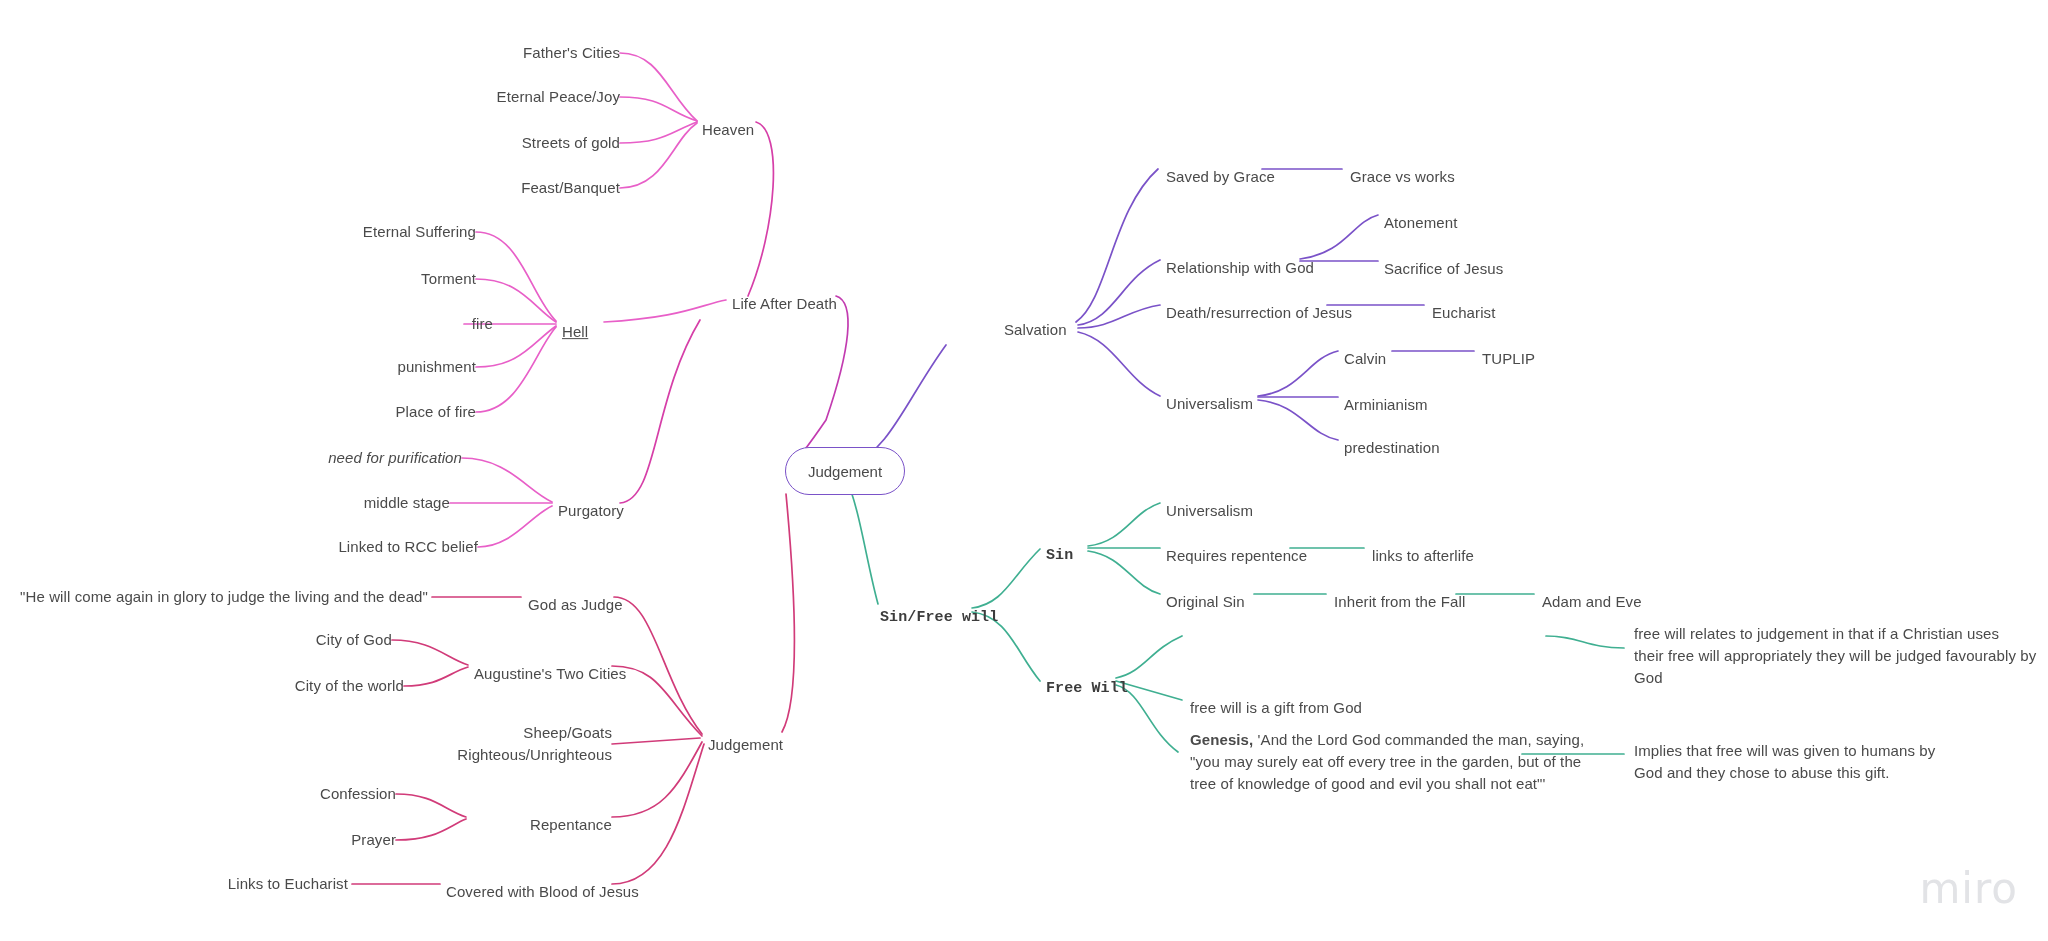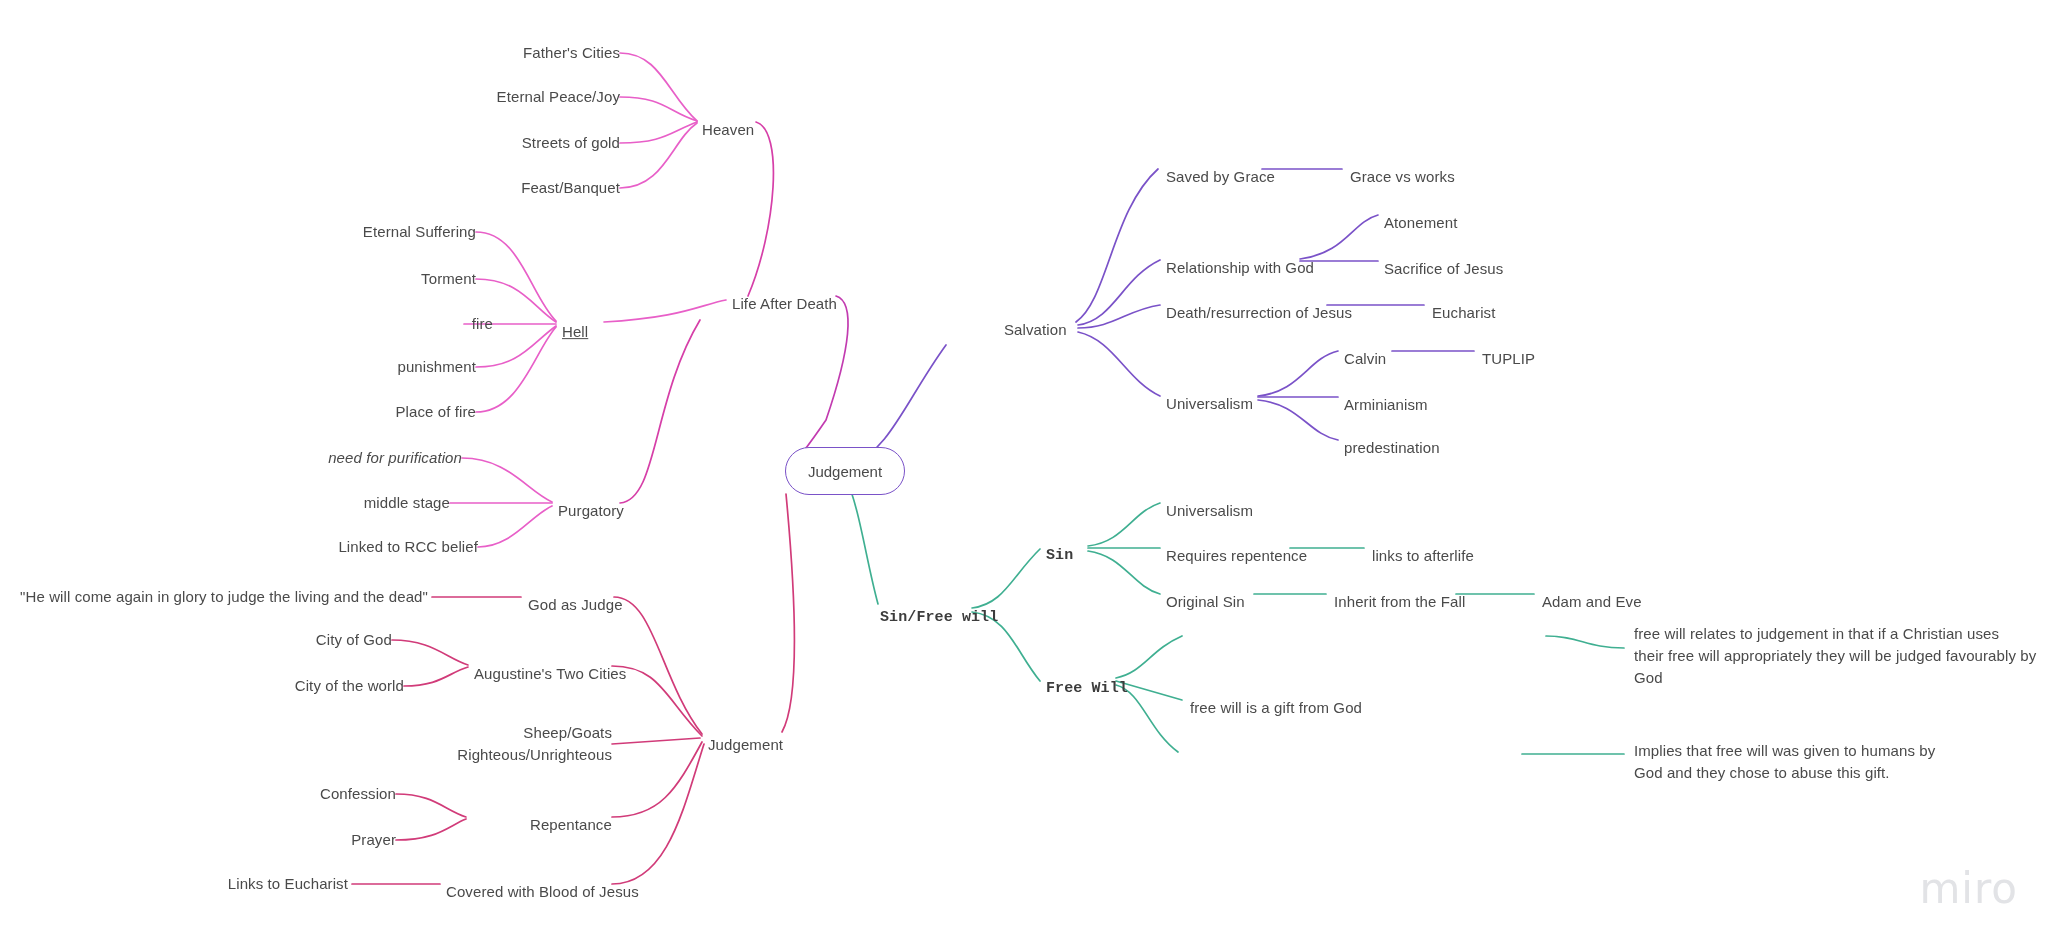--- a/index.html
+++ b/index.html
@@ -221,19 +221,22 @@
   <div class="lbl l" style="left:1372px;top:548px;">links to afterlife</div>
   <div class="lbl l" style="left:1166px;top:594px;">Original Sin</div>
   <div class="lbl l" style="left:1334px;top:594px;">Inherit from the Fall</div>
   <div class="lbl l" style="left:1542px;top:594px;">Adam and Eve</div>
 
   <div class="lbl l bold" style="left:1046px;top:681px;">Free Will</div>
   <div class="lbl l multi" style="left:1634px;top:648px;">free will relates to judgement in that if a Christian uses
 their free will appropriately they will be judged favourably by God</div>
   <div class="lbl l" style="left:1190px;top:700px;">free will is a gift from God</div>
 
+  <div class="lbl l multi" style="left:1190px;top:754px;"><span class="bold" style="font-weight:bold;">Genesis,</span><span> 'And the Lord God commanded the man, saying,
+"you may surely eat off every tree in the garden, but of the
+tree of knowledge of good and evil you shall not eat"'</span></div>
 
   <div class="lbl l multi" style="left:1634px;top:754px;">Implies that free will was given to humans by
 God and they chose to abuse this gift.</div>
 
   <div class="watermark">miro</div>
 
 </div>
 
 </body></html>

